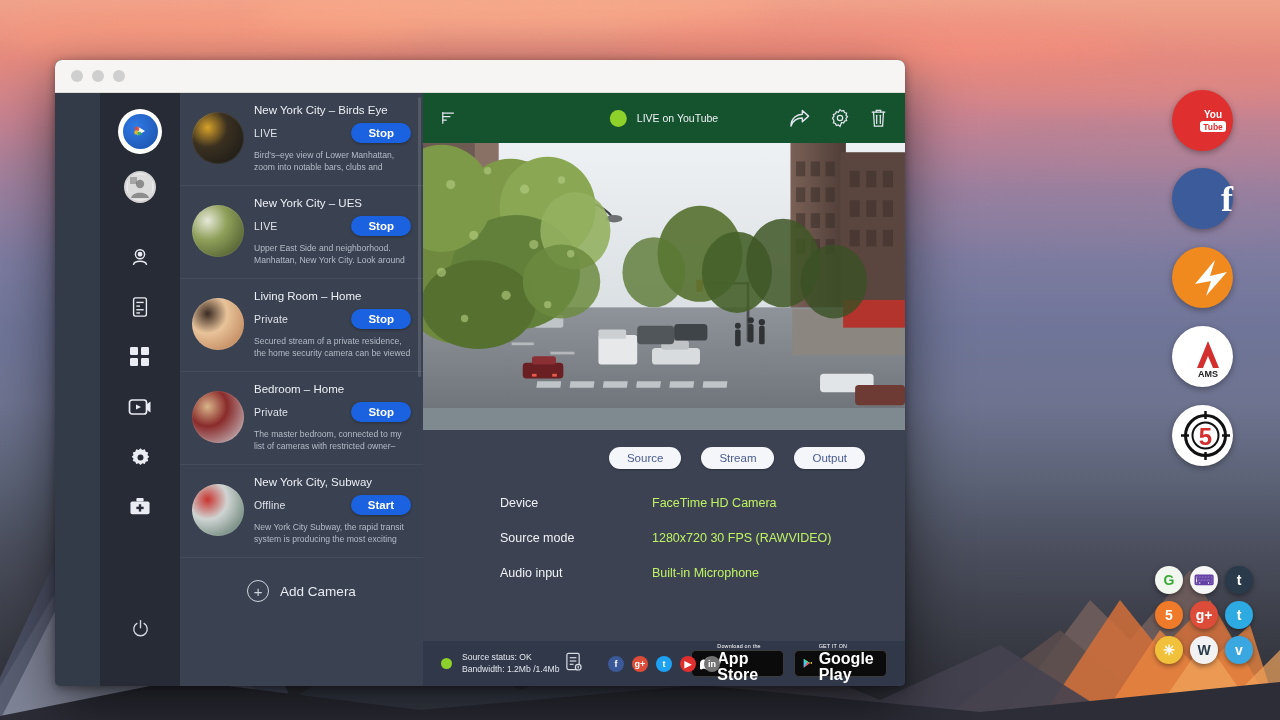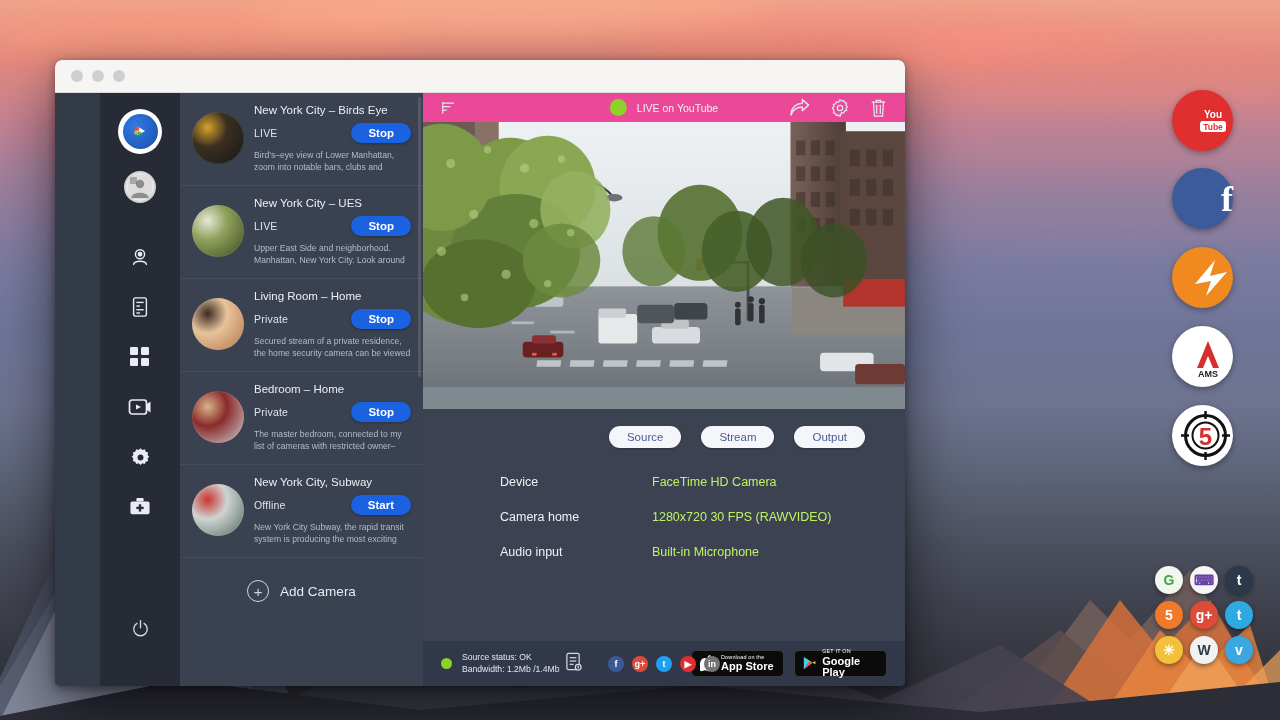--- a/index.html
+++ b/index.html
@@ -118,21 +118,21 @@
   }
   #addcam-label { color:#e6eaf1; font-size:13.5px; }
   #list-scrollbar {
     position:absolute; right:2px; top:4px; width:3px; height:280px;
     background:rgba(255,255,255,.13); border-radius:2px;
   }
 
   
   #main { flex:1; background:#3c4252; display:flex; flex-direction:column; position:relative; }
   #toolbar {
-    height:29px; background:#ec4899;
+    height:50px; background:#14532d;
     display:flex; align-items:center; padding:0 18px;
     position:relative;
   }
   .tb-icon { color:#e2e6ee; display:flex; align-items:center; }
   #tb-live {
     position:absolute; left:50%; transform:translateX(-50%);
     display:flex; align-items:center; gap:10px;
   }
   #live-dot { width:17px; height:17px; border-radius:50%; background:#8ed12a; }
   #live-text { color:#eef1f6; font-size:10.5px; }
@@ -173,21 +173,21 @@
   .soc { width:16px; height:16px; border-radius:50%; display:flex; align-items:center;
          justify-content:center; font-size:9px; color:#fff; font-weight:bold; }
   #st-stores { margin-left:auto; display:flex; gap:10px; }
   .store-btn {
     background:#0b0b0b; border-radius:5px; height:27px; width:93px;
     display:flex; align-items:center; gap:6px; padding:0 8px;
     border:1px solid #3b3b3b;
   }
   .store-txt { line-height:1; }
   .store-small { color:#fff; font-size:5.4px; display:block; letter-spacing:.2px; }
-  .store-big { color:#fff; font-size:11px; display:block; font-weight:bold; margin-top:1px; }
+  .store-big { color:#fff; font-size:16px; display:block; font-weight:bold; margin-top:1px; }
 
   
   .dsk-icon {
     position:absolute; border-radius:50%;
     display:flex; align-items:center; justify-content:flex-end;
     box-shadow:0 2px 6px rgba(0,0,0,.35);
   }
   .dsk-mini {
     position:absolute; width:28px; height:28px; border-radius:50%;
     display:flex; align-items:center; justify-content:center;
@@ -576,21 +576,21 @@
           <button class="tab-pill">Stream</button>
           <button class="tab-pill">Output</button>
         </div>
 
       <div id="details">
           <div class="det-row">
             <div class="det-label">Device</div>
             <div class="det-value">FaceTime HD Camera</div>
           </div>
           <div class="det-row">
-            <div class="det-label">Camera home</div>
+            <div class="det-label">Source mode</div>
             <div class="det-value">1280x720 30 FPS (RAWVIDEO)</div>
           </div>
           <div class="det-row">
             <div class="det-label">Audio input</div>
             <div class="det-value">Built-in Microphone</div>
           </div>
         </div>
 
       <div id="statusbar">
         <div id="st-dot"></div>

